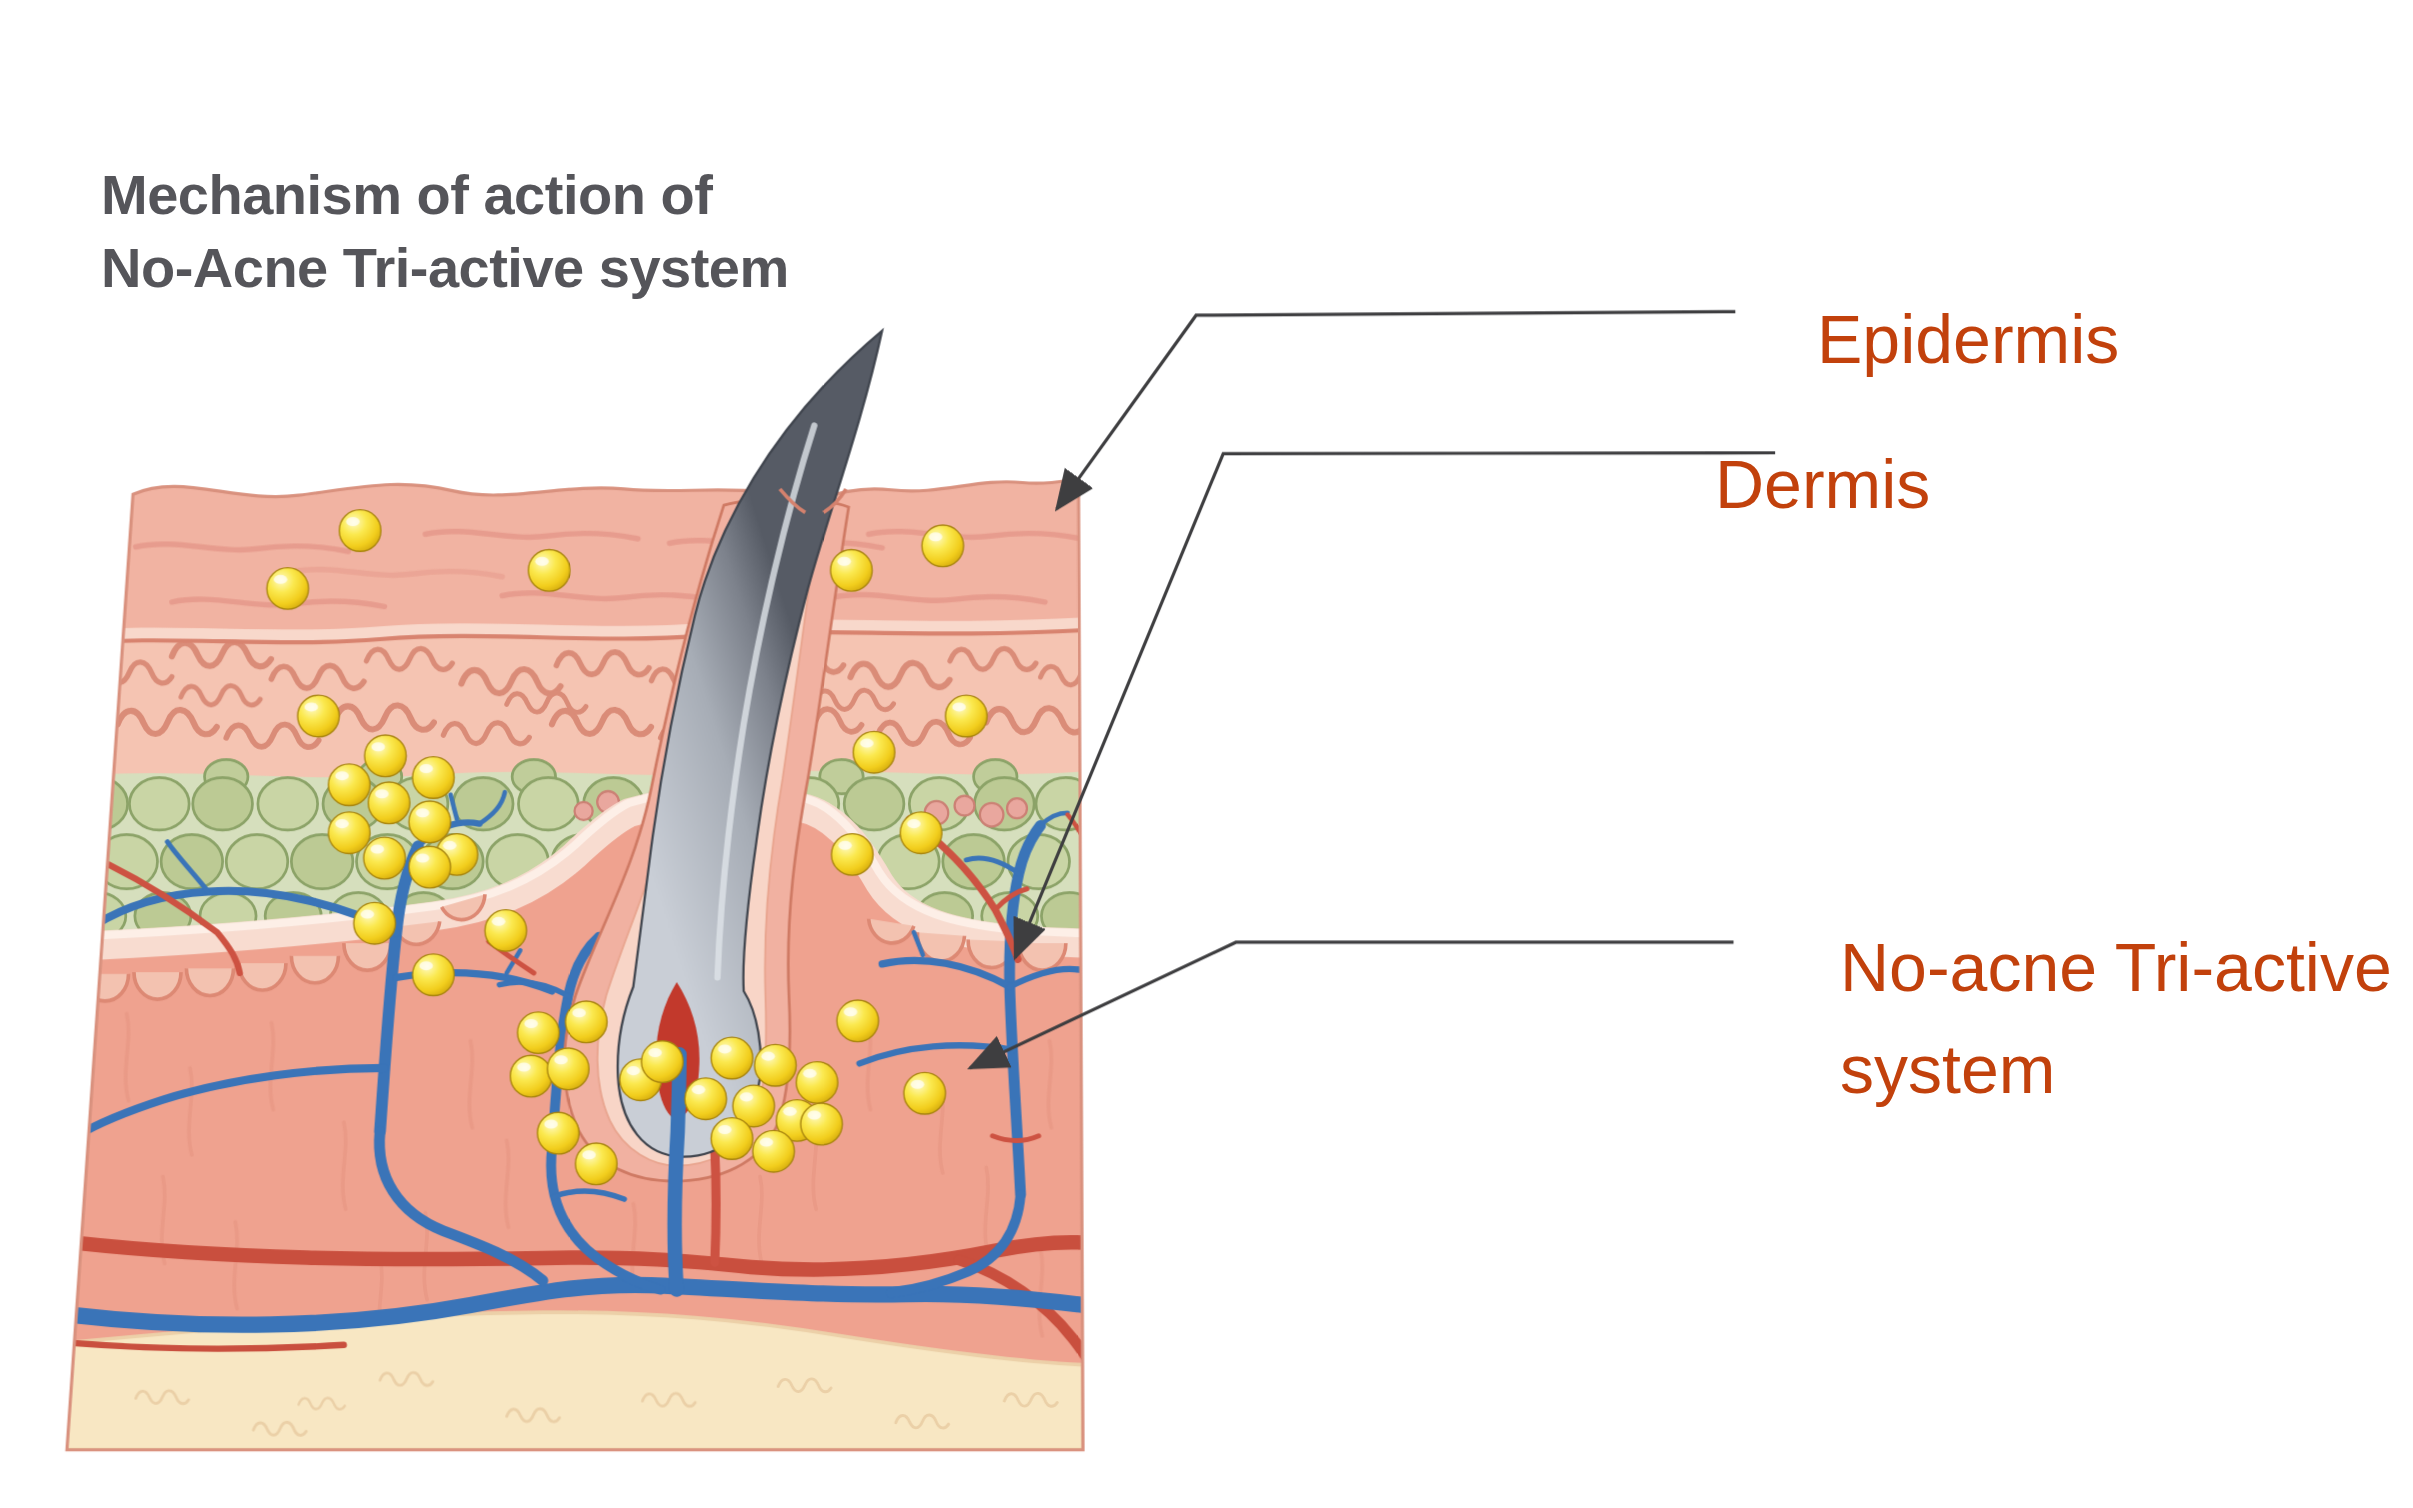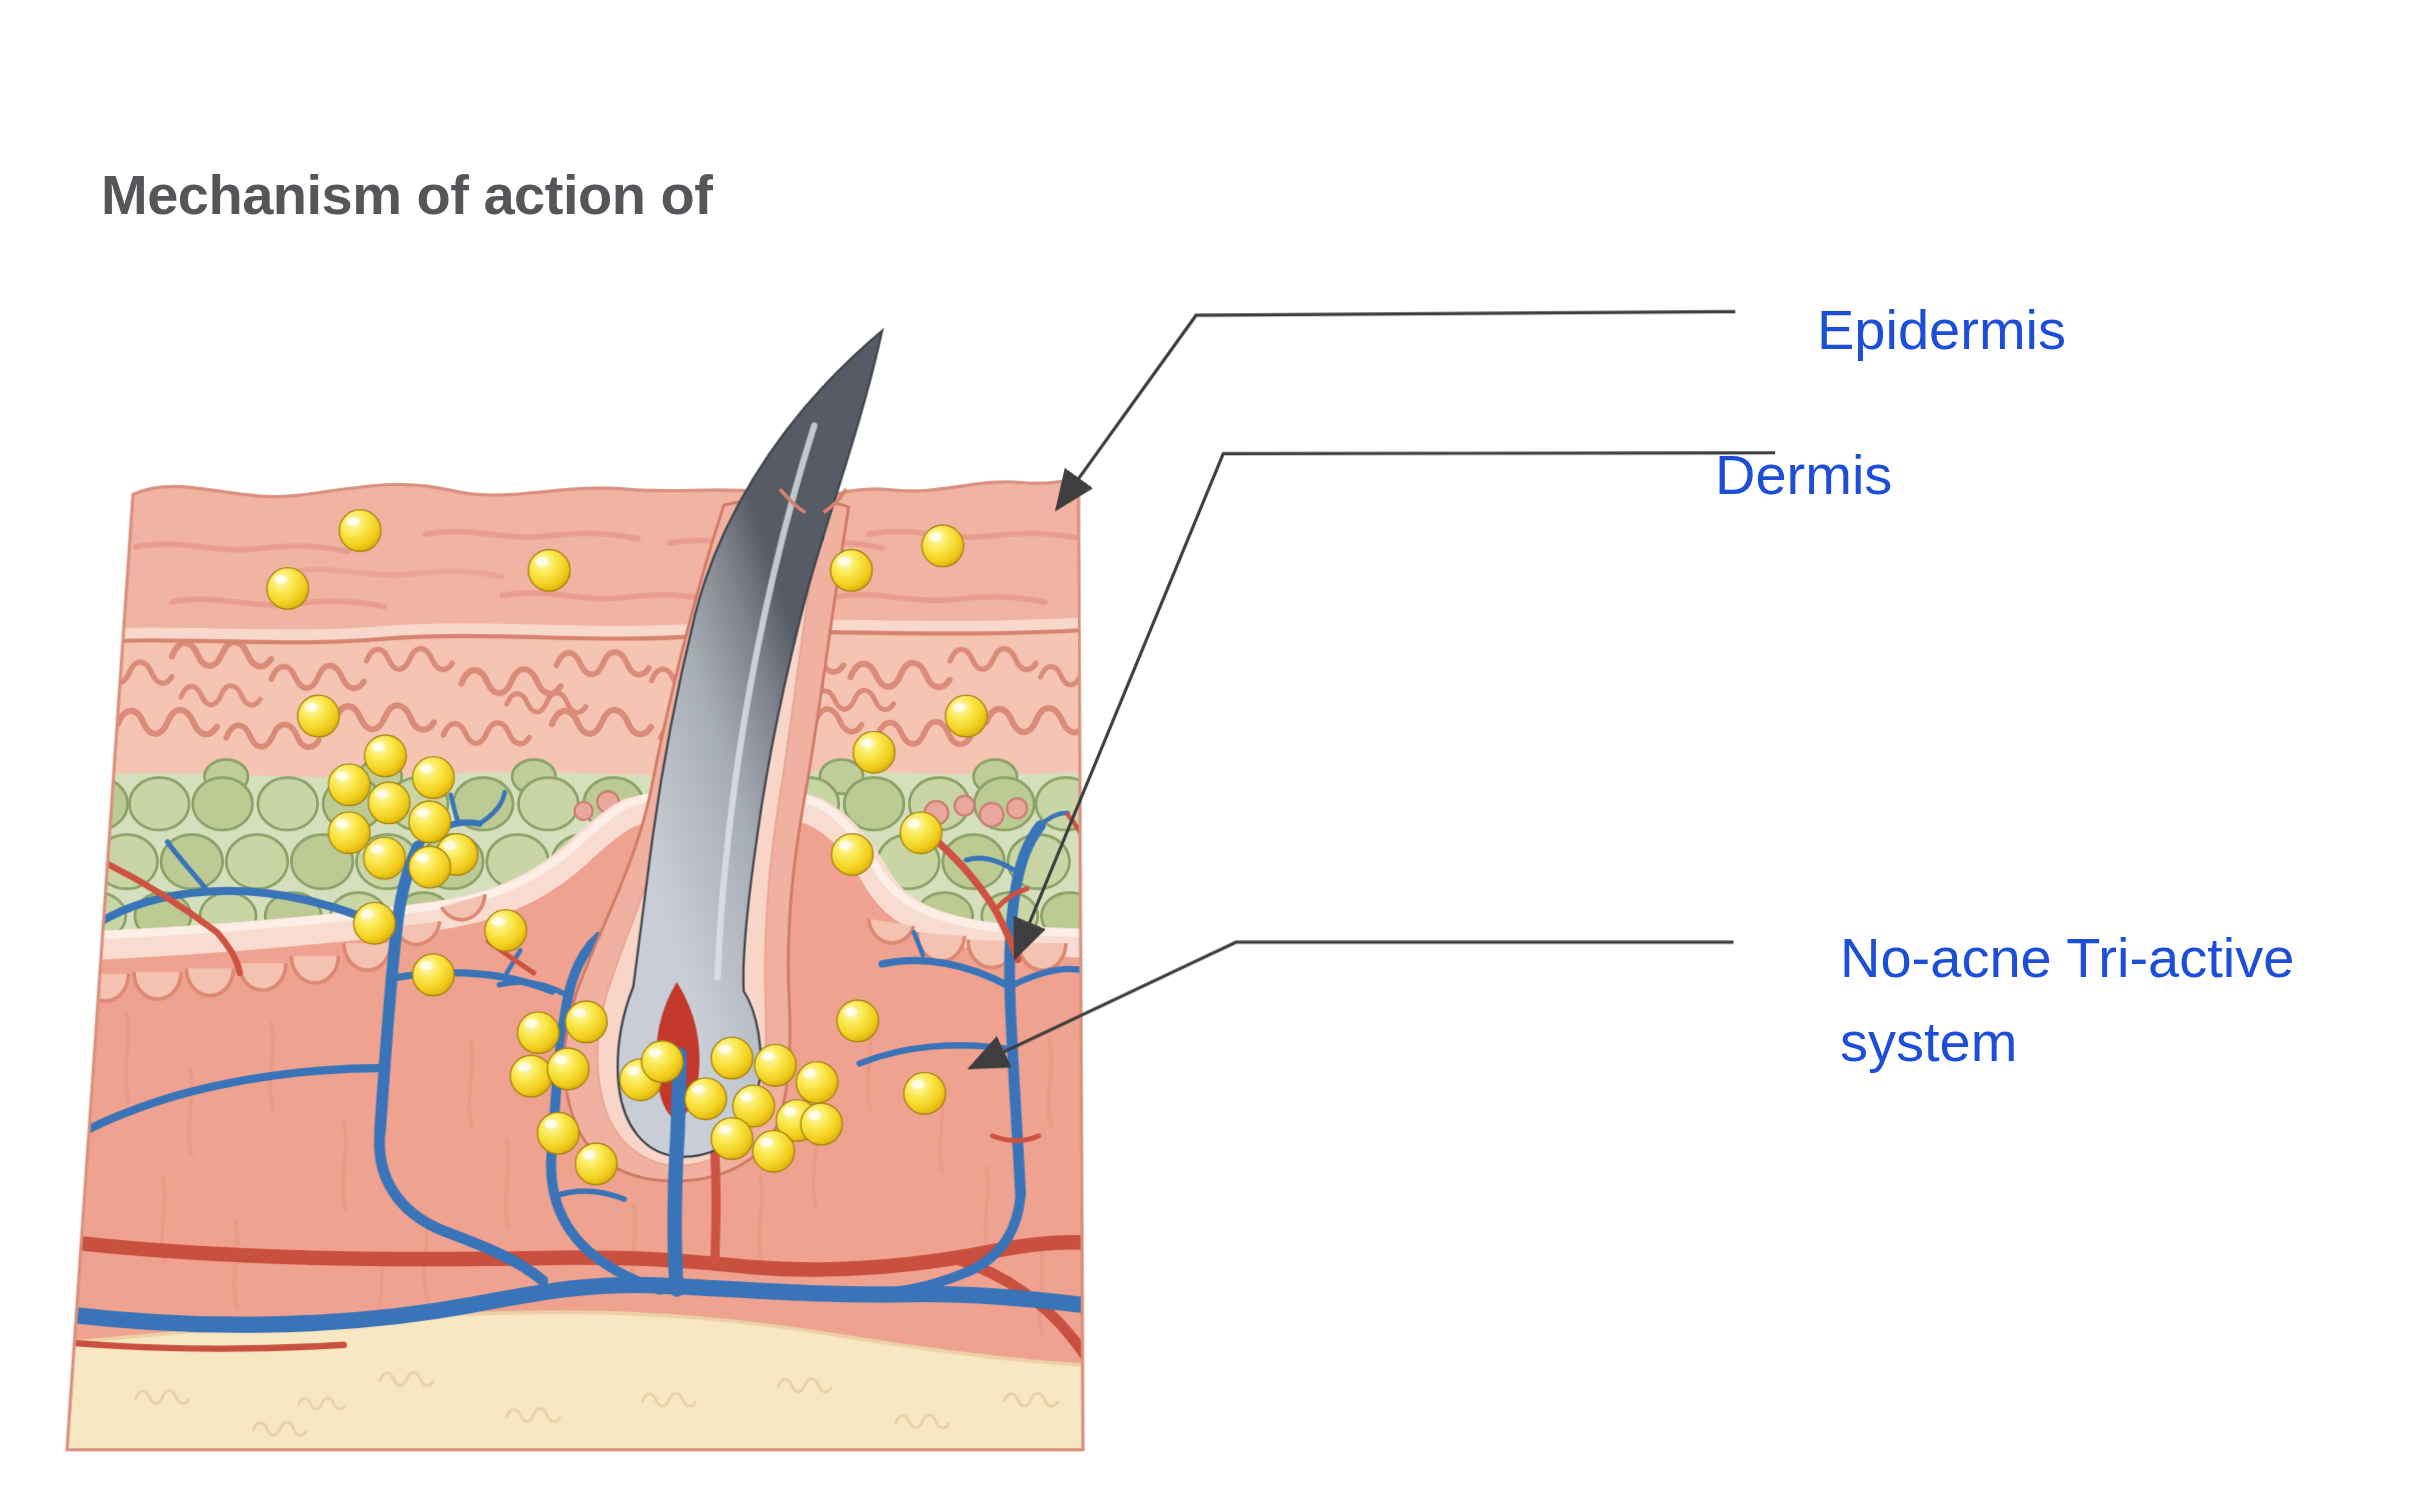--- a/index.html
+++ b/index.html
@@ -1,21 +1,21 @@
 <!DOCTYPE html>
 <html style="font-size:14.5px"><head>
 <meta charset="utf-8">
 <style>
   html,body{margin:0;padding:0;background:#ffffff;}
   .canvas{position:relative;width:2413px;height:1509px;background:#ffffff;overflow:hidden;
           font-family:"Liberation Sans","DejaVu Sans",sans-serif;padding-left:26px;}
   .art{position:absolute;left:0;top:0;width:2413px;height:1509px;}
   .title{position:absolute;left:101px;top:159px;font-size:56px;line-height:1.3;font-weight:bold;
          color:#55555a;letter-spacing:-0.5px;white-space:nowrap;}
-  .lbl{position:absolute;font-size:56px;line-height:1.5;color:#1d4ed8;white-space:nowrap;}
+  .lbl{position:absolute;font-size:68px;line-height:1.5;color:#c2410c;white-space:nowrap;}
   .lbl-epidermis{left:1817px;top:288px;}
   .lbl-dermis{left:1715px;top:433px;}
   .lbl-noacne{left:1808px;top:916px;margin-left:32px;}
 </style>
 </head>
 <body>
 
 <div class="canvas">
 
   <svg class="art" viewBox="0 0 2667 1667">
@@ -319,20 +319,21 @@
 
     <g fill="none" stroke="#3e3e40" stroke-width="3.5">
       <path d="M1918 344 L1322 348 L1168 562" marker-end="url(#ah)"></path>
       <path d="M1962 500 L1352 501 L1122 1058" marker-end="url(#ah)"></path>
       <path d="M1916 1041 L1366 1041 L1072 1180" marker-end="url(#ah)"></path>
     </g>
   </svg>
 
   <div class="title">
     <span>Mechanism of action of</span><br>
+    <span>No-Acne Tri-active system</span>
   </div>
 
   <div class="lbl lbl-epidermis">Epidermis</div>
   <div class="lbl lbl-dermis">Dermis</div>
   <div class="lbl lbl-noacne">
     <span>No-acne Tri-active</span><br>
     <span>system</span>
   </div>
 
 </div>

